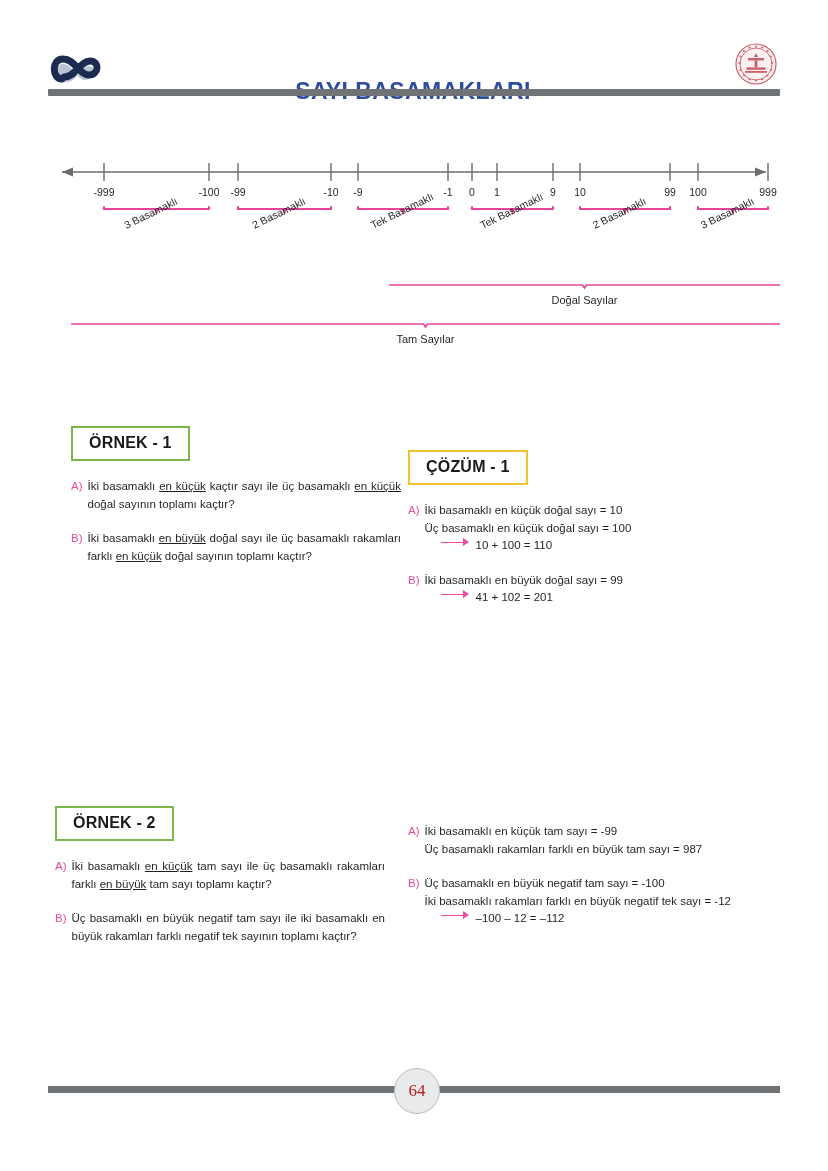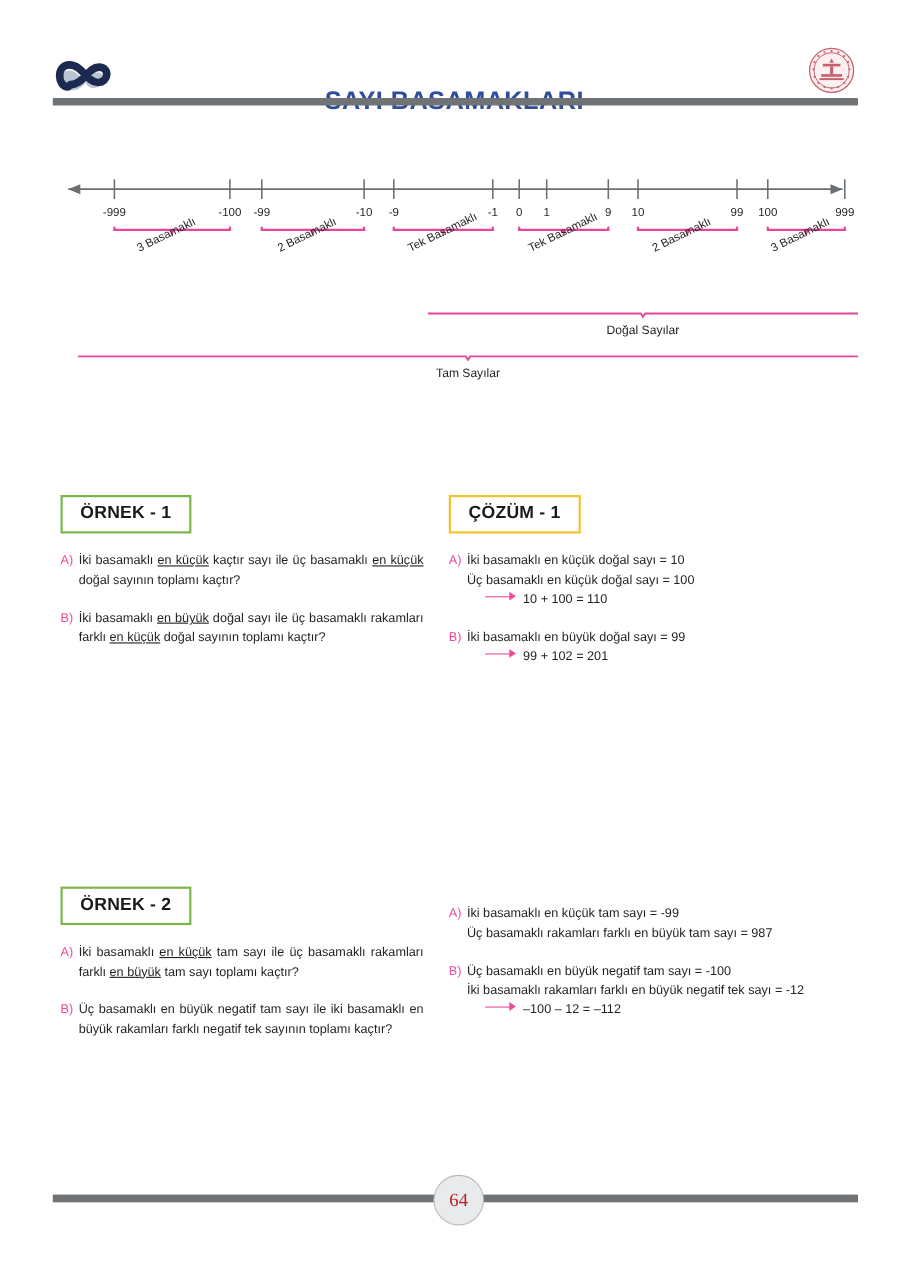--- a/index.html
+++ b/index.html
@@ -287,21 +287,21 @@
       </g>
     <g id="nl-spans">
         <path class="span-line" d="M341 135 L534.5 135 L536.5 138 L538.5 135 L732 135"></path>
         <text x="536.5" y="154" class="flat-label" text-anchor="middle">Doğal Sayılar</text>
         <path class="span-line" d="M23 174 L375.5 174 L377.5 177 L379.5 174 L732 174"></path>
         <text x="377.5" y="193" class="flat-label" text-anchor="middle">Tam Sayılar</text>
       </g>
   </svg>
 </div>
 
-<div class="col-left" style="top:450px;">
+<div class="col-left" style="top:426px;margin-left:16px;">
   <div class="label-box green">ÖRNEK - 1</div>
   <div id="ex1-questions">
       <div class="qa-item">
         <span class="qa-marker">A)</span>
         <div class="qa-body justify"><span>İki basamaklı </span><span class="u">en küçük</span><span> kaçtır sayı ile üç basamaklı </span><span class="u">en küçük</span><span> doğal sayının toplamı kaçtır?</span></div>
       </div>
       <div class="qa-item">
         <span class="qa-marker">B)</span>
         <div class="qa-body justify"><span>İki basamaklı </span><span class="u">en büyük</span><span> doğal sayı ile üç basamaklı rakamları farklı </span><span class="u">en küçük</span><span> doğal sayının toplamı kaçtır?</span></div>
       </div>
@@ -321,21 +321,21 @@
             <span>10 + 100 = 110</span>
           </div>
         </div>
       </div>
       <div class="qa-item">
         <span class="qa-marker">B)</span>
         <div class="qa-body">
           <span class="sol-line">İki basamaklı en büyük doğal sayı = 99</span>
           <div class="sol-arrow-line">
             <span class="arrow-glyph"></span>
-            <span>99 + 102 = 201</span>
+            <span>41 + 102 = 201</span>
           </div>
         </div>
       </div>
     </div>
 </div>
 
 <div class="col-left" style="top:806px;">
   <div class="label-box green">ÖRNEK - 2</div>
   <div id="ex2-questions">
       <div class="qa-item">

